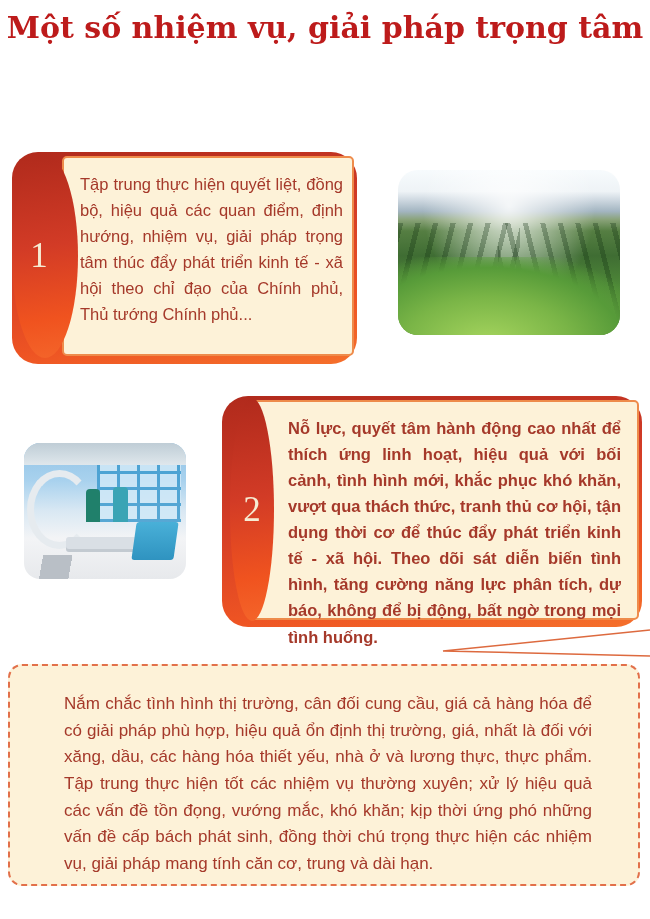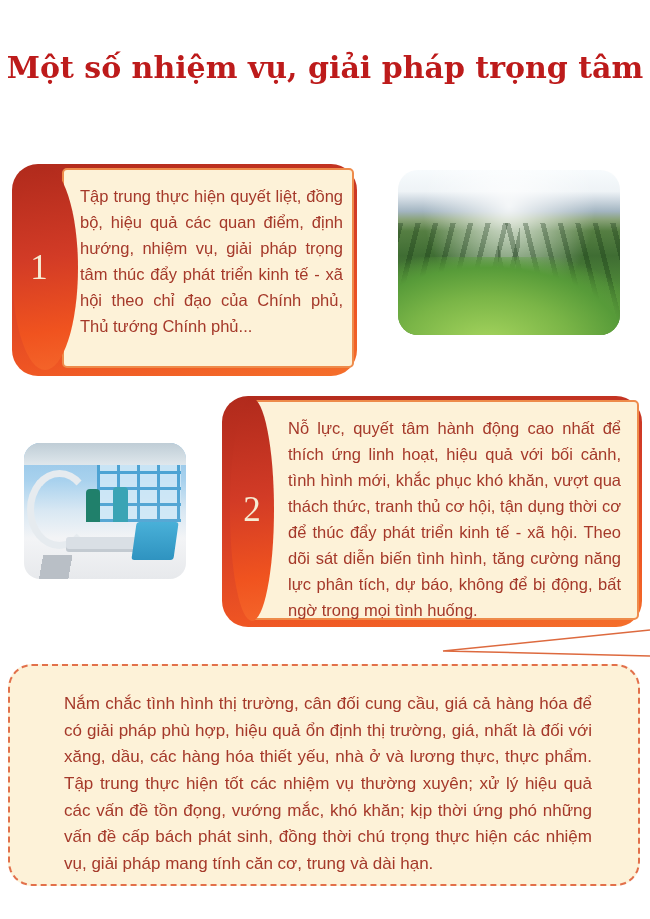--- a/index.html
+++ b/index.html
@@ -4,25 +4,25 @@
 <style>
   html,body{margin:0;padding:0;background:#fff;}
   .page{
     position:relative;width:650px;height:919px;background:#ffffff;overflow:hidden;
     font-family:"Liberation Sans", sans-serif;
   }
   
   .title{
     position:absolute;top:6px;left:0;right:0;text-align:center;
     font-family:"DejaVu Serif", serif;font-weight:700;
-    font-size:30px;line-height:44px;color:#bd1b1b;margin-top:40px;
+    font-size:30px;line-height:44px;color:#bd1b1b;
   }
   
   .block{position:absolute;}
-  .block1{left:12px;top:164px;width:345px;height:212px;}
+  .block1{left:12px;top:152px;width:345px;height:212px;}
   .block2{left:222px;top:396px;width:420px;height:231px;}
   .red-base{
     position:absolute;inset:0;border-radius:26px;
     background:linear-gradient(170deg,#b02a1c 0%,#d23b26 40%,#ee5423 75%,#f5702b 100%);
   }
   .cream{
     position:absolute;background:#fdf2d8;border:2px solid #ee8b4b;border-radius:5px;
   }
   .block1 .cream{left:50px;top:4px;right:3px;bottom:8px;}
   .block2 .cream{left:26px;top:4px;right:3px;bottom:7px;}
@@ -36,25 +36,25 @@
     position:absolute;top:0;bottom:4px;display:flex;align-items:center;justify-content:center;
     font-family:"Liberation Serif", serif;font-size:35px;color:#f6ecd3;
   }
   .block1 .tab-num{left:0;width:54px;}
   .block2 .tab-num{left:8px;width:44px;}
   .body-text{
     box-sizing:border-box;width:100%;height:100%;
     color:#a5392a;text-align:justify;font-size:16.5px;line-height:1.58;
   }
   .block1 .body-text{padding:13px 9px 0 16px;}
-  .block2 .body-text{padding:13px 16px 0 38px;}
+  .block2 .body-text{padding:13px 16px 0 38px;font-weight:bold;}
   
   .block3{
     position:absolute;left:8px;top:664px;width:632px;height:222px;box-sizing:border-box;
-    background:#fdf2d8;border:2px dashed #e2704a;border-radius:24px;
+    background:#fdf2d8;border:2px dashed #e2704a;border-radius:14px;
   }
   .block3 .body-text{padding:25px 46px 0 54px;font-size:17px;line-height:1.57;}
   
   .connector{position:absolute;left:440px;top:622px;width:210px;height:40px;}
   
   .photo{position:absolute;overflow:hidden;}
   .photo-tea{
     left:398px;top:170px;width:222px;height:165px;border-radius:20px;
     background:
       radial-gradient(ellipse at 50% 22%, rgba(255,255,255,.85) 0%, rgba(255,255,255,0) 55%),

